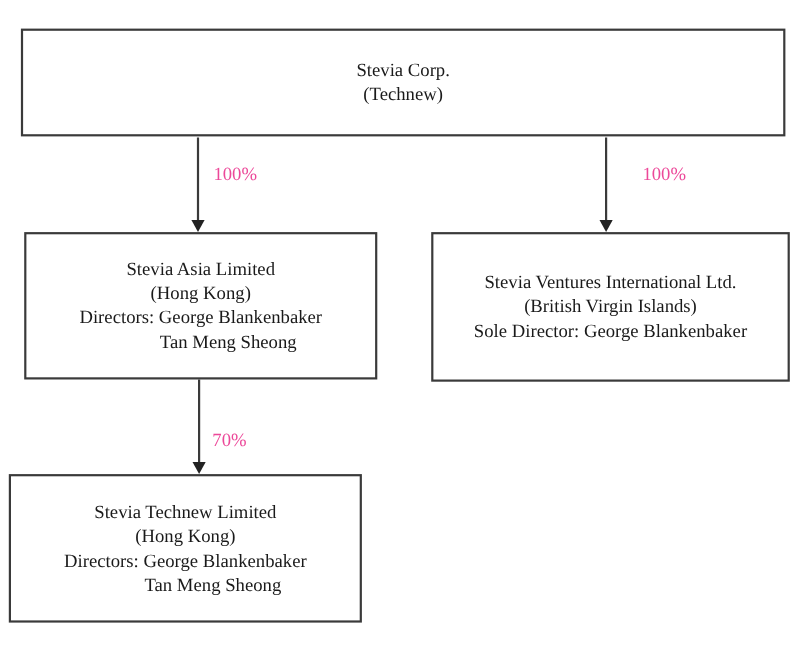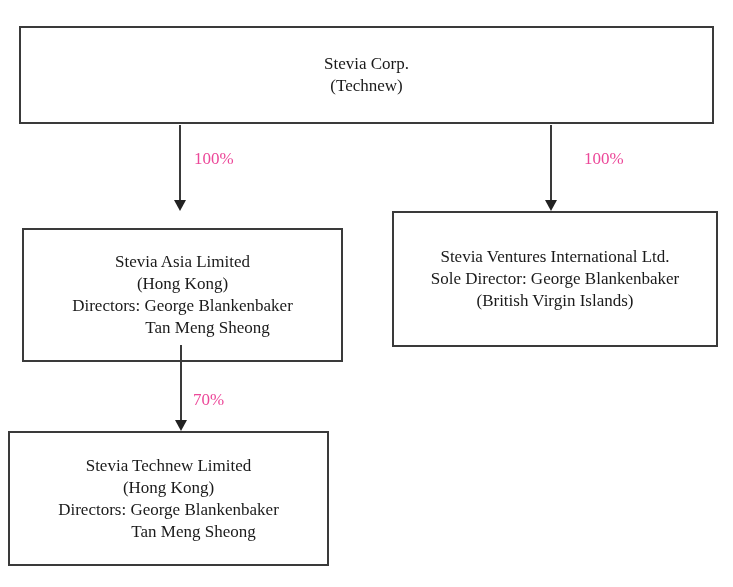--- a/index.html
+++ b/index.html
@@ -50,21 +50,21 @@
   }
   .edge-label {
     position: absolute;
     font-size: 17px;
     line-height: 18px;
     white-space: nowrap;
     color: #ec4899;
   }
   
   #node-corp     { left: 19px;  top: 26px;  width: 695px; height: 98px; }
-  #node-asia     { left: 22px;  top: 211px; width: 321px; height: 134px; margin-top: 17px; }
+  #node-asia     { left: 22px;  top: 211px; width: 321px; height: 134px; }
   #node-ventures { left: 392px; top: 211px; width: 326px; height: 136px; }
   #node-technew  { left: 8px;  top: 431px; width: 321px; height: 135px; }
   
   #edge-corp-asia-line     { left: 179px; top: 125px; height: 76px; }
   #edge-corp-asia-head     { left: 174px; top: 200px; }
   #edge-corp-ventures-line { left: 550px; top: 125px; height: 76px; }
   #edge-corp-ventures-head { left: 545px; top: 200px; }
   #edge-asia-technew-line  { left: 180px; top: 345px; height: 76px; }
   #edge-asia-technew-head  { left: 175px; top: 420px; }
   
@@ -92,22 +92,22 @@
 
   <div class="node" id="node-asia">
     <div class="node-line">Stevia Asia Limited</div>
     <div class="node-line">(Hong Kong)</div>
     <div class="node-line">Directors: George Blankenbaker</div>
     <div class="node-line indent">Tan Meng Sheong</div>
   </div>
 
   <div class="node" id="node-ventures">
     <div class="node-line">Stevia Ventures International Ltd.</div>
+    <div class="node-line">(British Virgin Islands)</div>
     <div class="node-line">Sole Director: George Blankenbaker</div>
-    <div class="node-line">(British Virgin Islands)</div>
   </div>
 
   <div class="vline" id="edge-asia-technew-line"></div>
   <div class="arrowhead" id="edge-asia-technew-head"></div>
   <div class="edge-label" id="label-asia-technew">70%</div>
 
   <div class="node" id="node-technew">
     <div class="node-line">Stevia Technew Limited</div>
     <div class="node-line">(Hong Kong)</div>
     <div class="node-line">Directors: George Blankenbaker</div>

